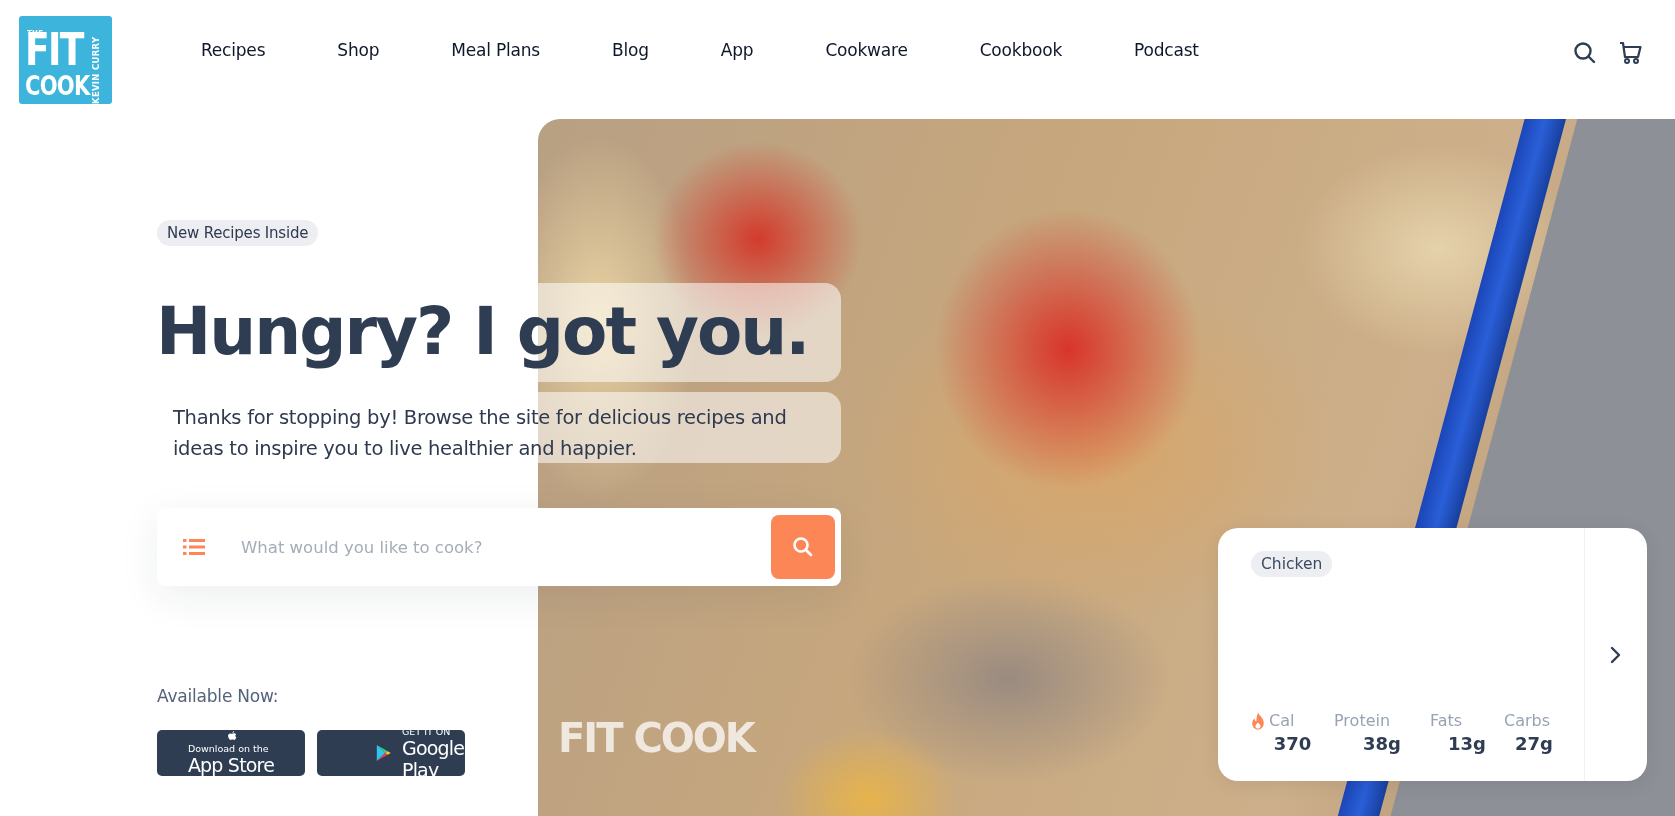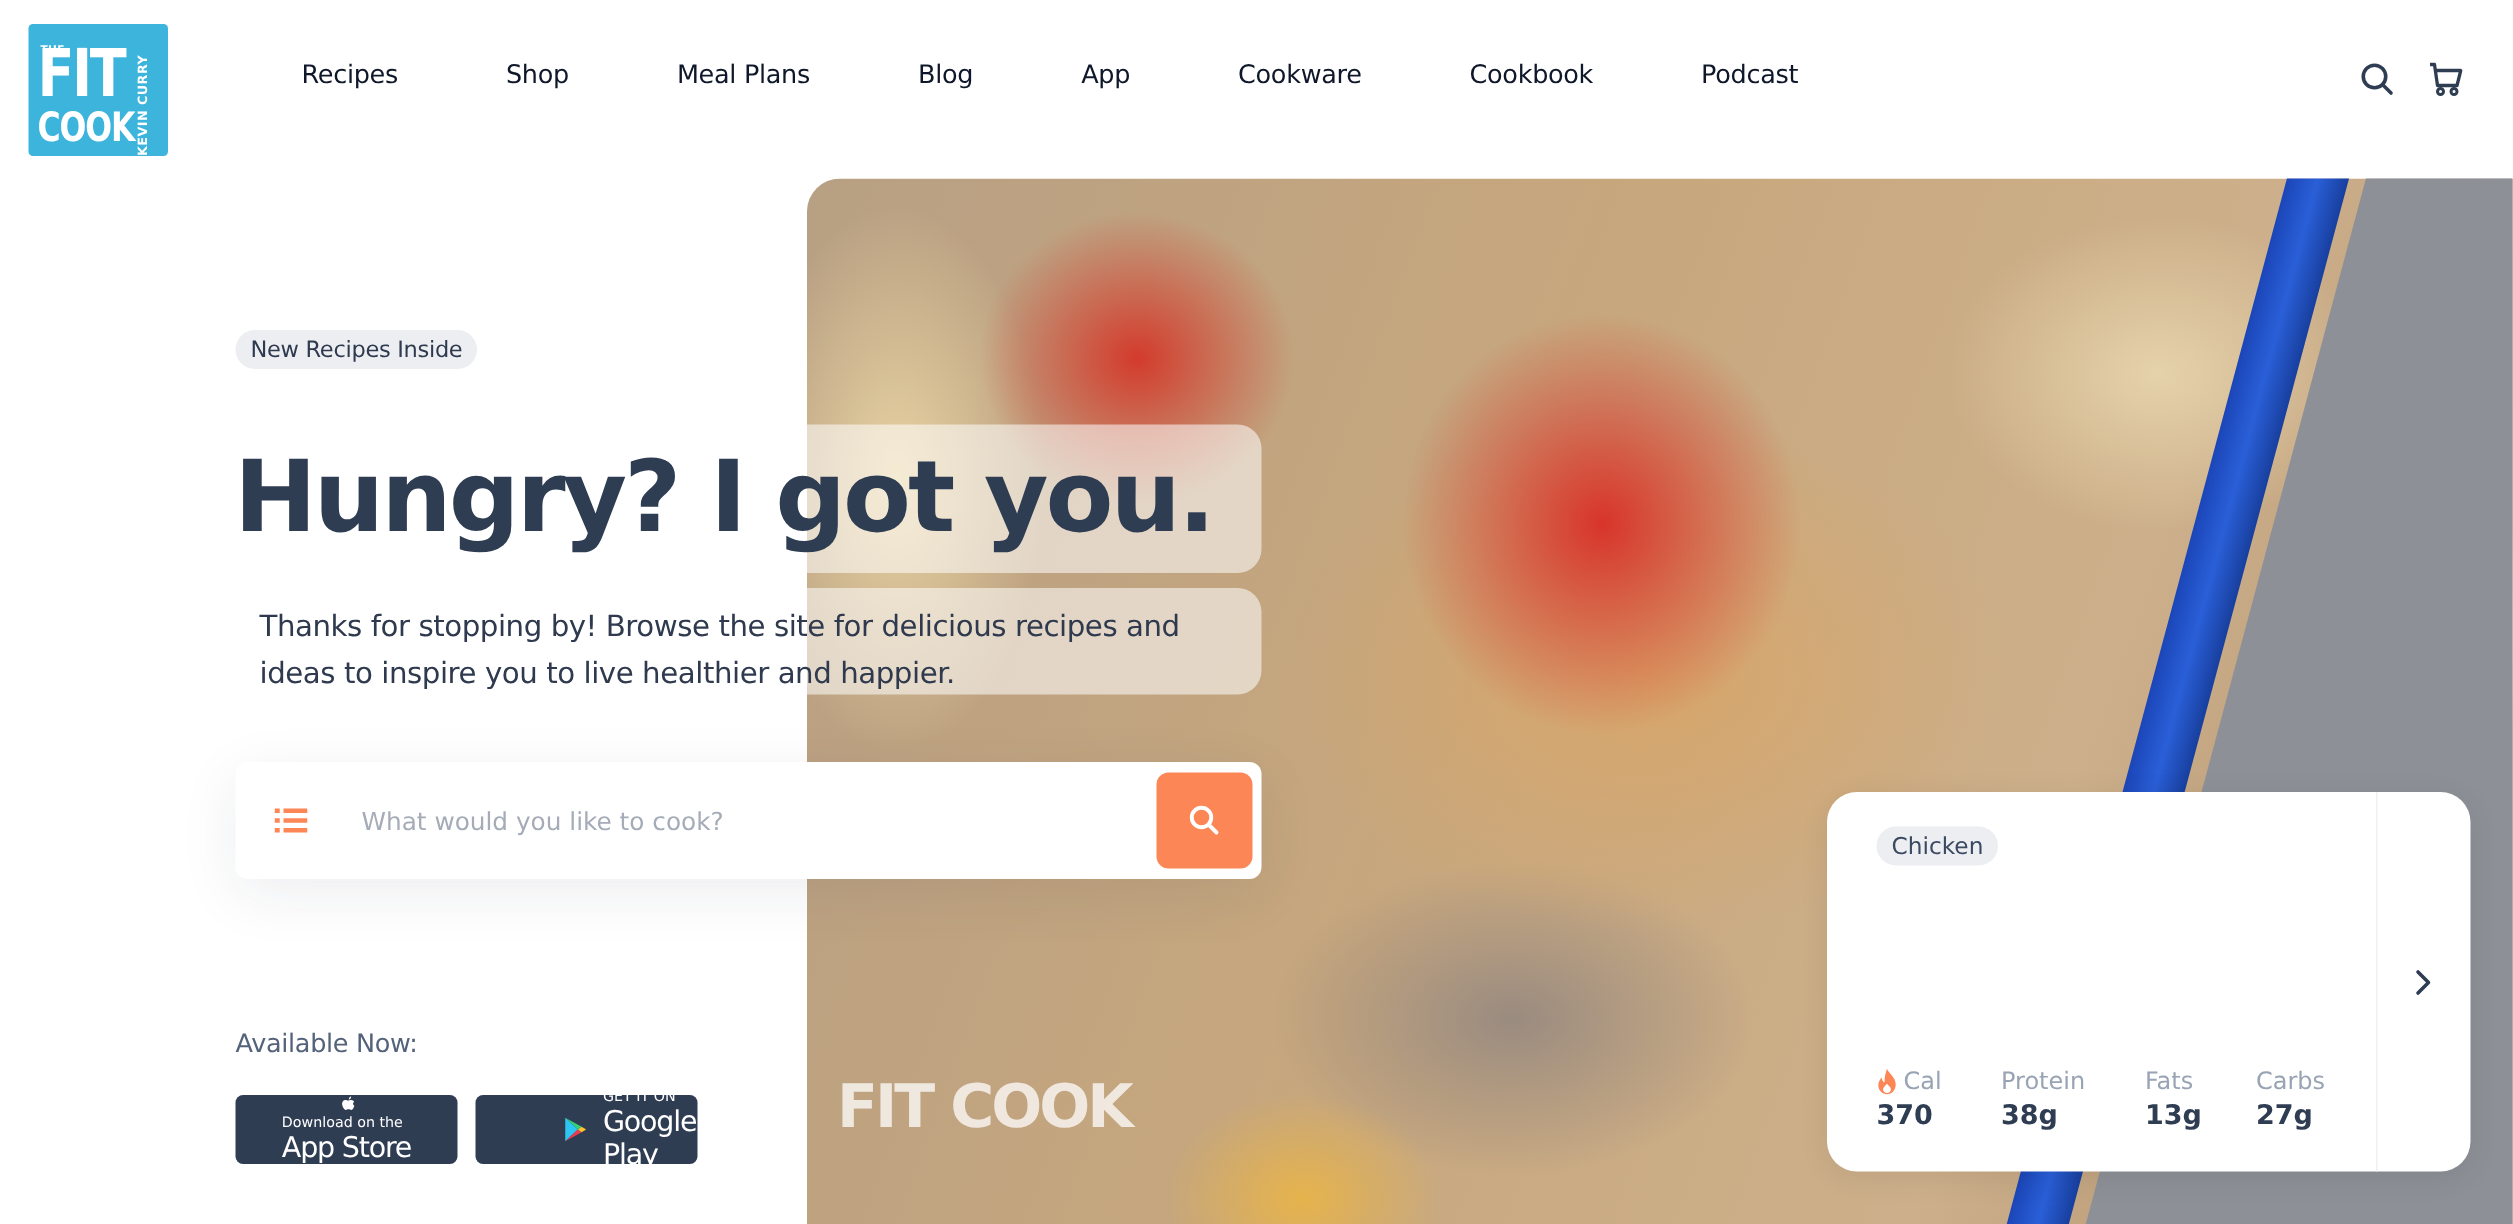--- a/index.html
+++ b/index.html
@@ -60,21 +60,21 @@
   .frost2 { position: absolute; left: 538px; top: 392px; width: 303px; height: 71px; background: rgba(255,255,255,0.55); border-radius: 0 16px 16px 0; z-index: 2; }
 
   
   .card { position: absolute; left: 1218px; top: 528px; width: 429px; height: 253px; background: #fff; border-radius: 20px; z-index: 4; box-shadow: 0 4px 20px rgba(0,0,0,0.08); }
   .card-divider { position: absolute; left: 366px; top: 0; width: 1px; height: 100%; background: #eef0f3; }
   .card-tag { position: absolute; left: 33px; top: 23px; height: 26px; padding: 0 10px; border-radius: 13px; background: #eceef2; font-family: "DejaVu Sans", sans-serif; font-size: 15.5px; color: #3b4a62; line-height: 26px; }
   .card-title { position: absolute; left: 33px; top: 62px; width: 310px; font-family: "DejaVu Sans", sans-serif; font-size: 20.5px; font-weight: 600; color: #2f3d53; line-height: 31px; letter-spacing: -0.3px; }
   .stats { position: absolute; left: 33px; top: 180px; display: flex; }
   .stat { margin-right: 0; }
   .stat .lbl { display: flex; align-items: flex-end; font-family: "DejaVu Sans", sans-serif; font-size: 16px; color: #98a3b4; height: 22px; }
-  .stat .val { font-family: "DejaVu Sans", sans-serif; font-size: 18px; font-weight: 600; color: #2f3d53; margin-top: 3px; }
+  .stat .val { font-family: "DejaVu Sans", sans-serif; font-size: 18px; font-weight: 600; color: #2f3d53; margin-top: 3px; text-align: center; }
   .stat-cal { width: 83px; } .stat-protein { width: 96px; } .stat-fats { width: 74px; } .stat-carbs { width: 60px; }
   .card-next { position: absolute; left: 367px; top: 0; width: 62px; height: 253px; display: flex; align-items: center; justify-content: center; cursor: pointer; }
 </style>
 </head>
 <body>
 
 <div class="logo">
   <span class="the">THE</span>
   <span class="fit">FIT</span>
   <span class="cook">COOK</span>

